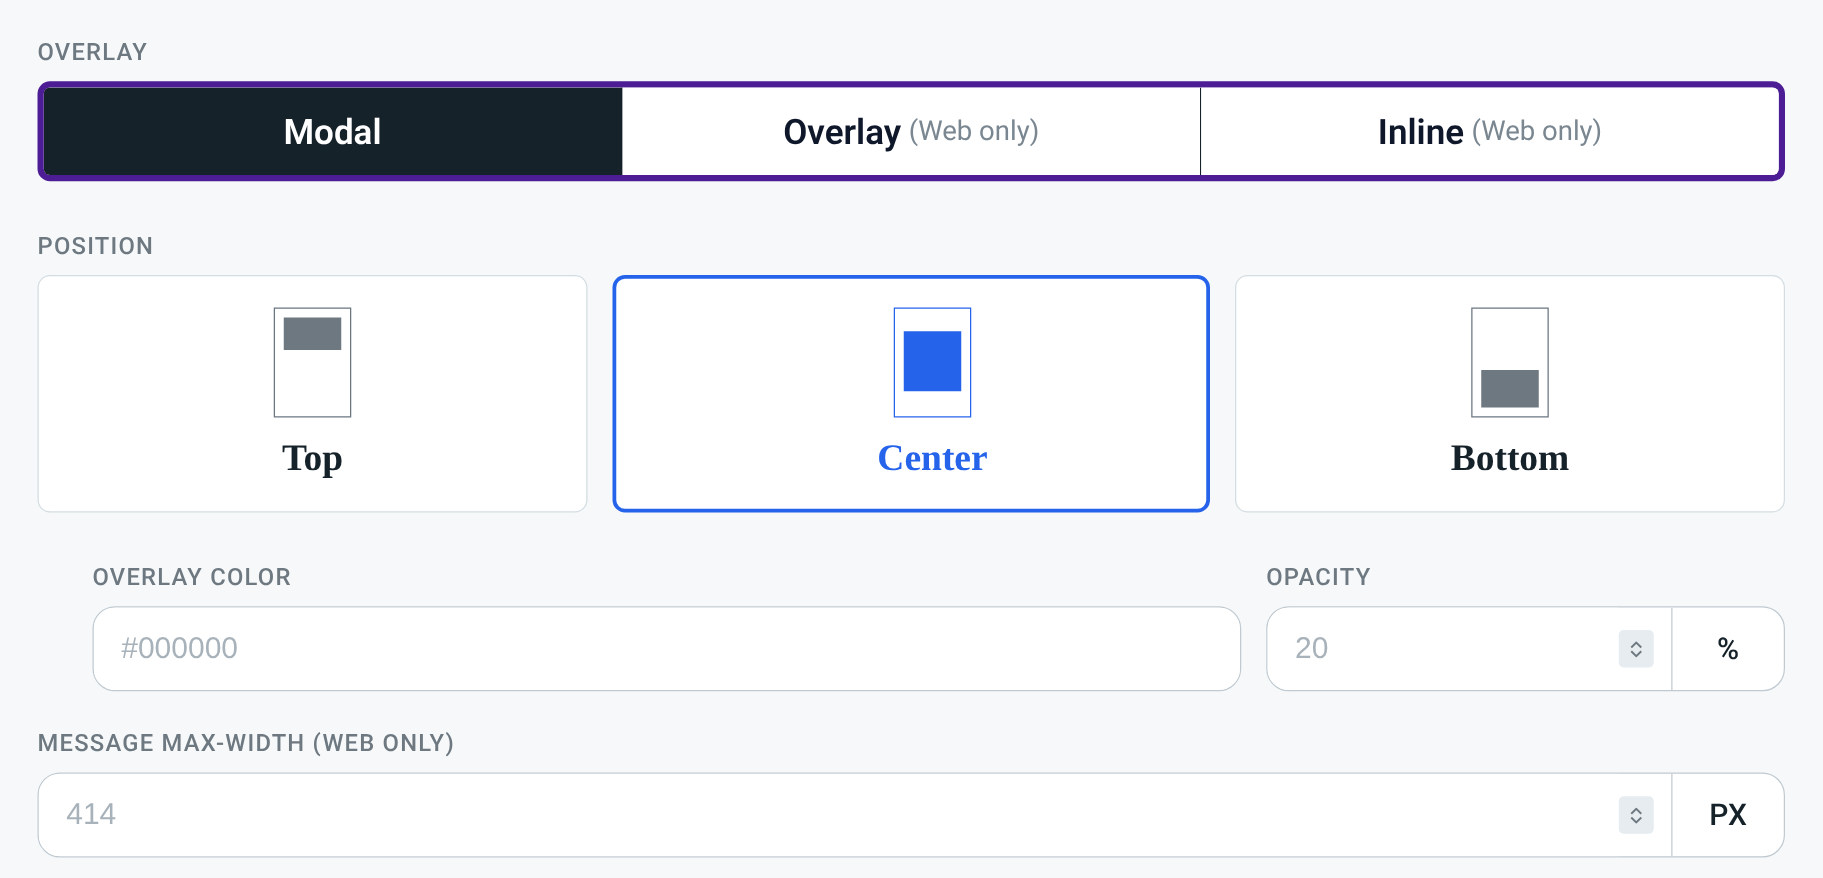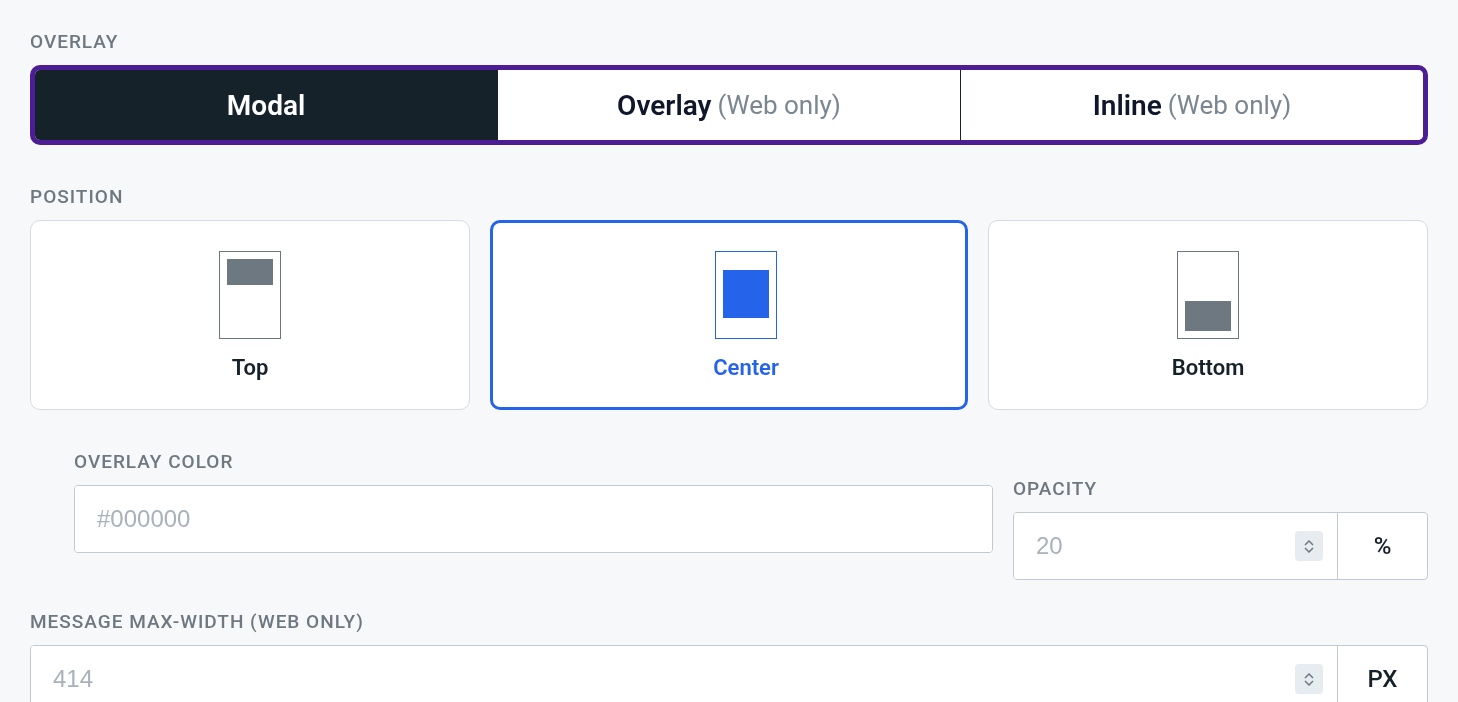--- a/index.html
+++ b/index.html
@@ -41,21 +41,21 @@
     }
     .display-tab:last-child { border-right: none; }
     .display-tab.selected { background: #16222a; }
     .display-tab .main-label {
       font-size: 28px;
       font-weight: 600;
       color: #0f172a;
     }
     .display-tab.selected .main-label { color: #ffffff; }
     .display-tab .sub-label {
-      font-size: 26px;
+      font-size: 22px;
       font-weight: 400;
       color: #7a8791;
     }
 
     
     .position-row {
       display: flex;
       gap: 20px;
       margin-bottom: 40px;
     }
@@ -70,23 +70,24 @@
       align-items: center;
       justify-content: center;
       gap: 16px;
       cursor: pointer;
     }
     .position-card.selected {
       border: 3px solid #2563eb;
       padding-left: 34px;
     }
     .position-label {
-      font-size: 22px;
+      font-size: 30px;
       font-weight: 600;
       color: #16222a;
+      font-family: Liberation Serif, serif;
     }
     .position-card.selected .position-label { color: #2563eb; }
     .thumb {
       width: 62px;
       height: 88px;
       border: 1px solid #6a7680;
       position: relative;
       background: #ffffff;
     }
     .thumb .block {
@@ -105,27 +106,27 @@
     .row {
       display: flex;
       gap: 20px;
       margin-bottom: 30px;
     }
     .field {
       display: flex;
       flex-direction: column;
     }
     .field-overlay-color { flex: 1; margin-left: 44px; }
-    .field-opacity { width: 415px; margin-top: 27px; }
+    .field-opacity { width: 415px; }
     .field-maxwidth { width: 100%; }
 
     .input-wrap {
       display: flex;
       border: 1px solid #c1cad1;
-      border-radius: 4px;
+      border-radius: 18px;
       background: #ffffff;
       height: 68px;
       overflow: hidden;
     }
     .input-wrap input {
       border: none;
       outline: none;
       font-size: 24px;
       padding: 0 22px;
       flex: 1;

